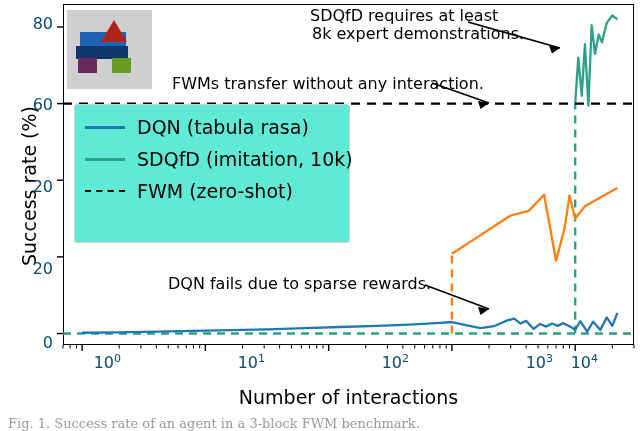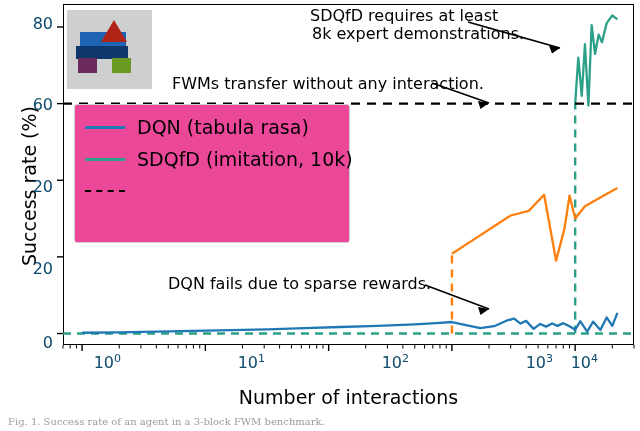--- a/index.html
+++ b/index.html
@@ -14,32 +14,32 @@
   .ytick{right:0;width:28px;text-align:right;}
   .xtick{text-align:right;}
   .xtick sup{font-size:11px;}
 
   .plotframe{position:absolute;left:63px;top:4px;width:571px;height:341px;
              border:1.4px solid #000;box-sizing:border-box;background:#fff;}
 
   .annot{position:absolute;color:#000;font-size:16px;line-height:16px;white-space:pre;}
 
   .legendbox{position:absolute;left:74px;top:104px;width:276px;height:139px;
-             background:#ec4899;border:1px solid #cfcfcf;border-radius:3px;box-sizing:border-box;
+             background:#5eead4;border:1px solid #cfcfcf;border-radius:3px;box-sizing:border-box;
              padding:6px 0 0 0;z-index:9;}
   .legrow{display:flex;align-items:center;height:32px;padding-left:10px;}
   .legswatch{width:40px;height:0;border-top-width:3px;border-top-style:solid;margin-right:12px;flex:none;}
   .legswatch.dashed{border-top-style:dashed;border-top-width:2.6px;}
   .legtext{font-size:19px;color:#000;white-space:nowrap;}
 
   .inset{position:absolute;left:67px;top:10px;width:85px;height:79px;background:#cfcfcf;z-index:8;}
   .blk{position:absolute;}
 
   svg.overlay{position:absolute;left:0;top:0;width:640px;height:431px;pointer-events:none;}
-  .caption{position:absolute;left:8px;top:416px;width:624px;font-size:10px;color:#9a9a9a;
+  .caption{position:absolute;left:8px;top:416px;width:624px;font-size:13px;color:#9a9a9a;
            font-family:"DejaVu Serif","Liberation Serif",serif;white-space:nowrap;overflow:hidden;}
 </style>
 </head>
 <body>
 
 <div id="root">
 
   <div class="axis-label" id="ylabel">Success rate (%)</div>
 
   <div class="tick-text ytick" style="top:14px;left:20px;width:33px;">80</div>
@@ -67,20 +67,21 @@
     <div class="legrow">
       <span class="legswatch" style="border-top-color:#1f77b4;"></span>
       <span class="legtext">DQN (tabula rasa)</span>
     </div>
     <div class="legrow">
       <span class="legswatch" style="border-top-color:#2ca089;"></span>
       <span class="legtext">SDQfD (imitation, 10k)</span>
     </div>
     <div class="legrow">
       <span class="legswatch dashed" style="border-top-color:#000;"></span>
+      <span class="legtext">FWM (zero-shot)</span>
     </div>
   </div>
 
   <svg class="overlay" viewBox="0 0 640 431">
     <g id="ticks-group">
         <line x1="63.00000000000001" x2="63.00000000000001" y1="345" y2="348.5" stroke="#000" stroke-width="1"></line>
         <line x1="70.14879874071727" x2="70.14879874071727" y1="345" y2="348.5" stroke="#000" stroke-width="1"></line>
         <line x1="76.45448611826042" x2="76.45448611826042" y1="345" y2="348.5" stroke="#000" stroke-width="1"></line>
         <line x1="82.0951156874728" x2="82.0951156874728" y1="345" y2="351" stroke="#000" stroke-width="1.4"></line>
         <line x1="119.20376552723083" x2="119.20376552723083" y1="345" y2="348.5" stroke="#000" stroke-width="1"></line>

